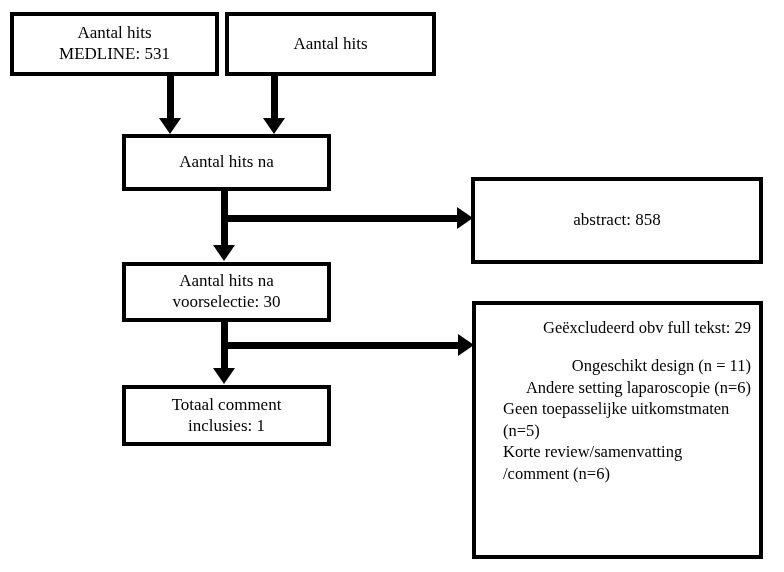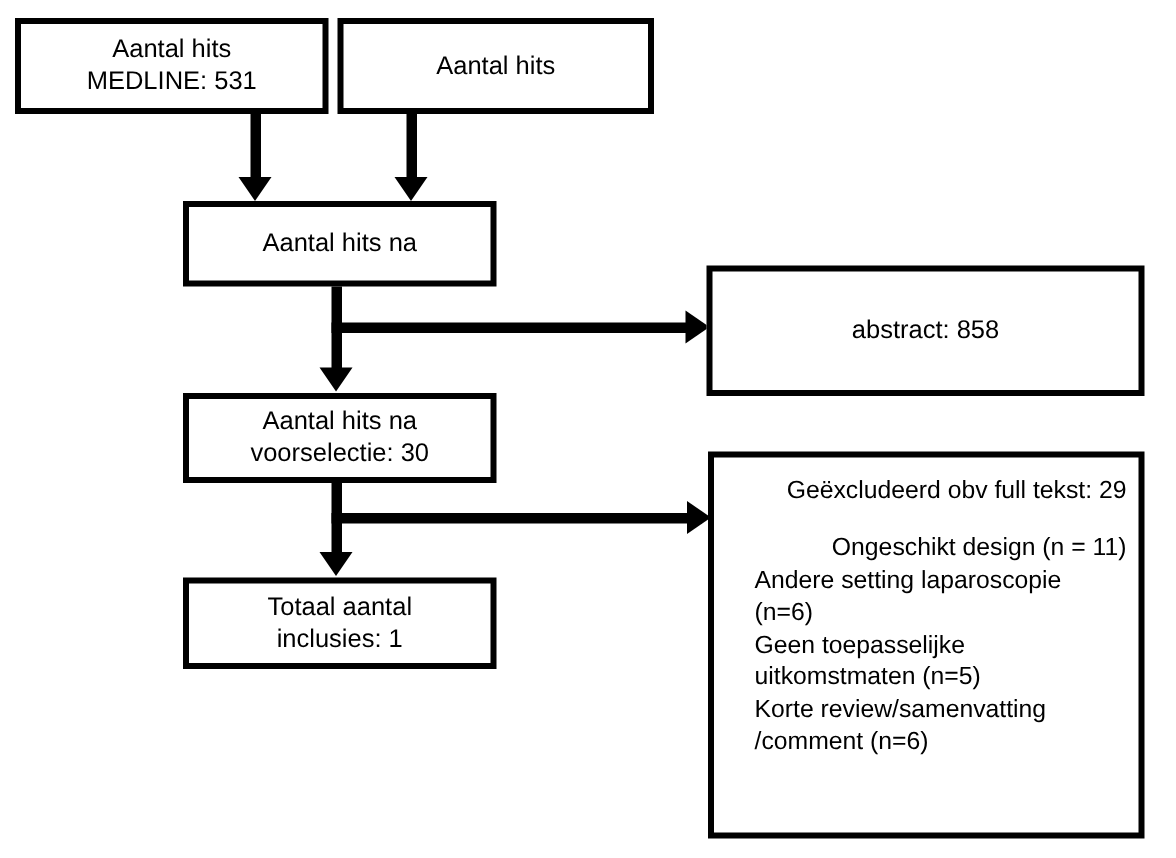--- a/index.html
+++ b/index.html
@@ -5,21 +5,21 @@
   html, body {
     margin: 0;
     padding: 0;
     background: #ffffff;
   }
   #flow-root {
     position: relative;
     width: 784px;
     height: 572px;
     background: #ffffff;
-    font-family: Liberation Sans, sans-serif;
+    font-family: Liberation Serif, serif;
     overflow: hidden;
   }
   .node {
     position: absolute;
     box-sizing: border-box;
     border: 4px solid #000000;
     background: #ffffff;
     display: flex;
     flex-direction: column;
     align-items: center;
@@ -143,21 +143,21 @@
     <span class="line">voorselectie: 30</span>
   </div>
 
   <div class="conn" style="left:221px; top:322px; width:7px; height:48px;"></div>
   <div class="arrow-down" style="left:213px; top:368px;"></div>
 
   <div class="conn" style="left:221px; top:342px; width:247px; height:7px;"></div>
   <div class="arrow-right" style="left:458px; top:334px;"></div>
 
   <div class="node" id="box-total">
-    <span class="line">Totaal aantal</span>
+    <span class="line">Totaal comment</span>
     <span class="line">inclusies: 1</span>
   </div>
 
   <div class="node" id="box-excl-fulltext">
     <span class="heading">Geëxcludeerd obv full tekst: 29</span>
     <span class="reason">Ongeschikt design (n = 11)</span>
     <span class="reason">Andere setting laparoscopie (n=6)</span>
     <span class="reason">Geen toepasselijke uitkomstmaten (n=5)</span>
     <span class="reason">Korte review/samenvatting /comment (n=6)</span>
   </div>

